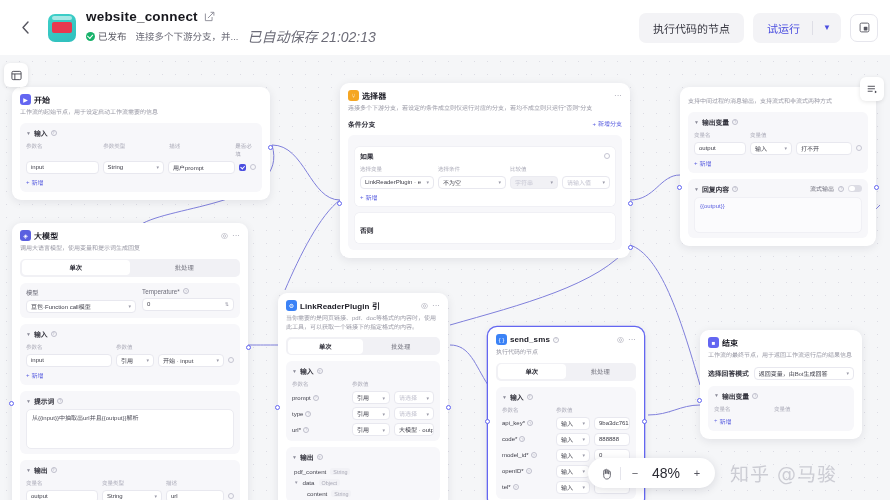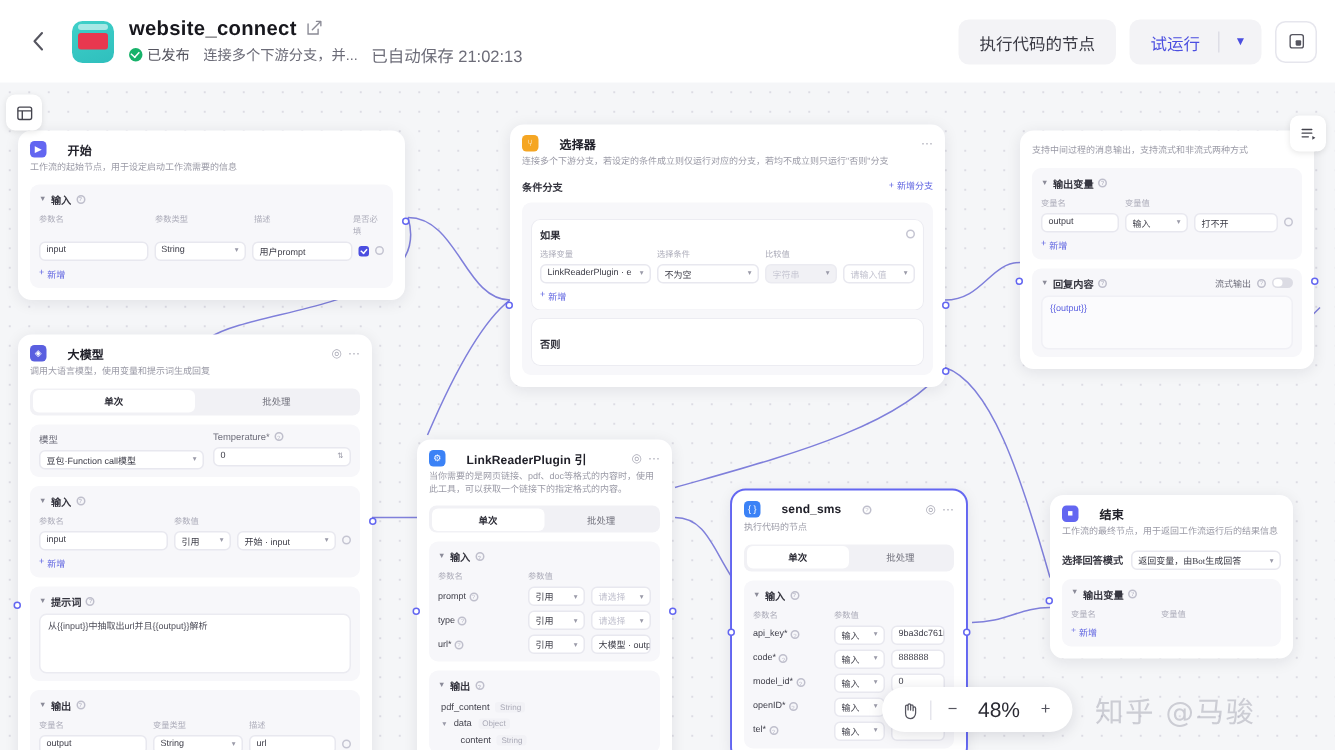--- a/index.html
+++ b/index.html
@@ -54,21 +54,21 @@
     width: 9px; height: 9px; border-radius: 50%;
     background: #17b26a; position: relative; flex: 0 0 9px;
   }
   .dot-check::after {
     content: ""; position: absolute; left: 2.4px; top: 1.7px;
     width: 2.6px; height: 4.4px;
     border: solid #fff; border-width: 0 1.2px 1.2px 0;
     transform: rotate(42deg);
   }
   .desc-text { font-size: 9.5px; color: #6c6c78; max-width: 110px; overflow: hidden; text-overflow: ellipsis; white-space: nowrap; }
-  .autosave { font-size: 11px; color: #6c6c78; }
+  .autosave { font-size: 14px; color: #6c6c78; font-style: italic; }
   .header-right { margin-left: auto; display: flex; align-items: center; gap: 9px; }
   .btn-ghost {
     height: 30px; padding: 0 14px;
     display: flex; align-items: center; justify-content: center;
     background: #f3f3f6; border-radius: 7px;
     font-size: 11px; color: #3a3a44; cursor: pointer; white-space: nowrap;
   }
   .btn-split {
     height: 30px; display: flex; align-items: center;
     background: #f3f3f6; border-radius: 7px; overflow: hidden; cursor: pointer;
@@ -115,21 +115,21 @@
   
   .node {
     position: absolute;
     background: #ffffff;
     border-radius: 9px;
     box-shadow: 0 2px 10px rgba(20,20,45,.09);
     padding: 7px 8px 8px;
     z-index: 10;
   }
   .node.sel { box-shadow: 0 0 0 1.3px #6366f1, 0 2px 10px rgba(20,20,45,.10); }
-  .nhead { display: flex; align-items: center; gap: 14px; }
+  .nhead { display: flex; align-items: center; gap: 3px; }
   .nicon {
     width: 11px; height: 11px; border-radius: 3px; flex: 0 0 11px;
     display: flex; align-items: center; justify-content: center;
     color: #fff; font-size: 6px;
   }
   .nicon.purple { background: #6366f1; }
   .nicon.orange { background: #f5a623; }
   .nicon.blue   { background: #3b82f6; }
   .nicon.cyan   { background: #22b8cf; }
   .nicon.indigo { background: #5a5fe0; }

